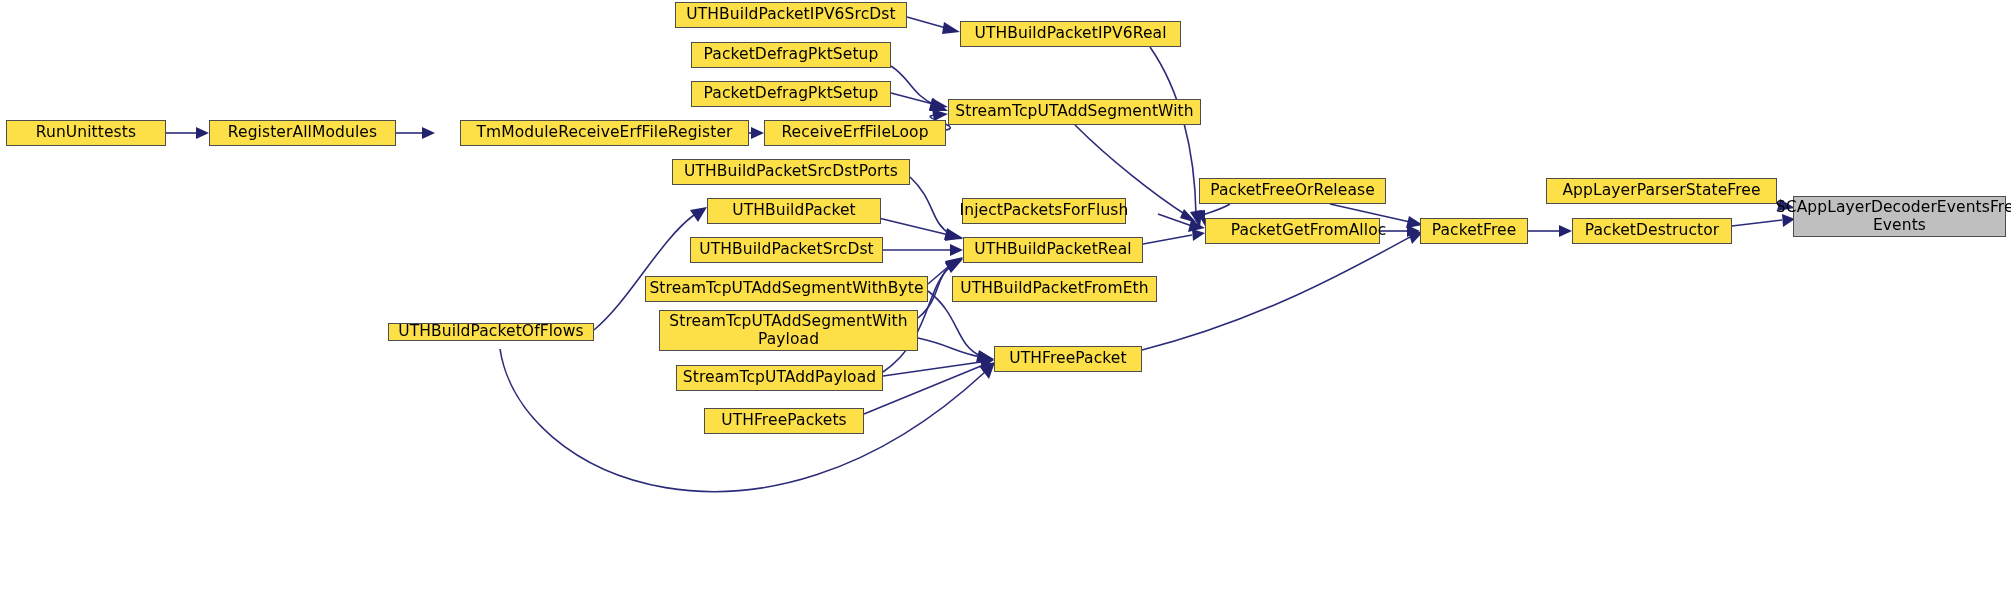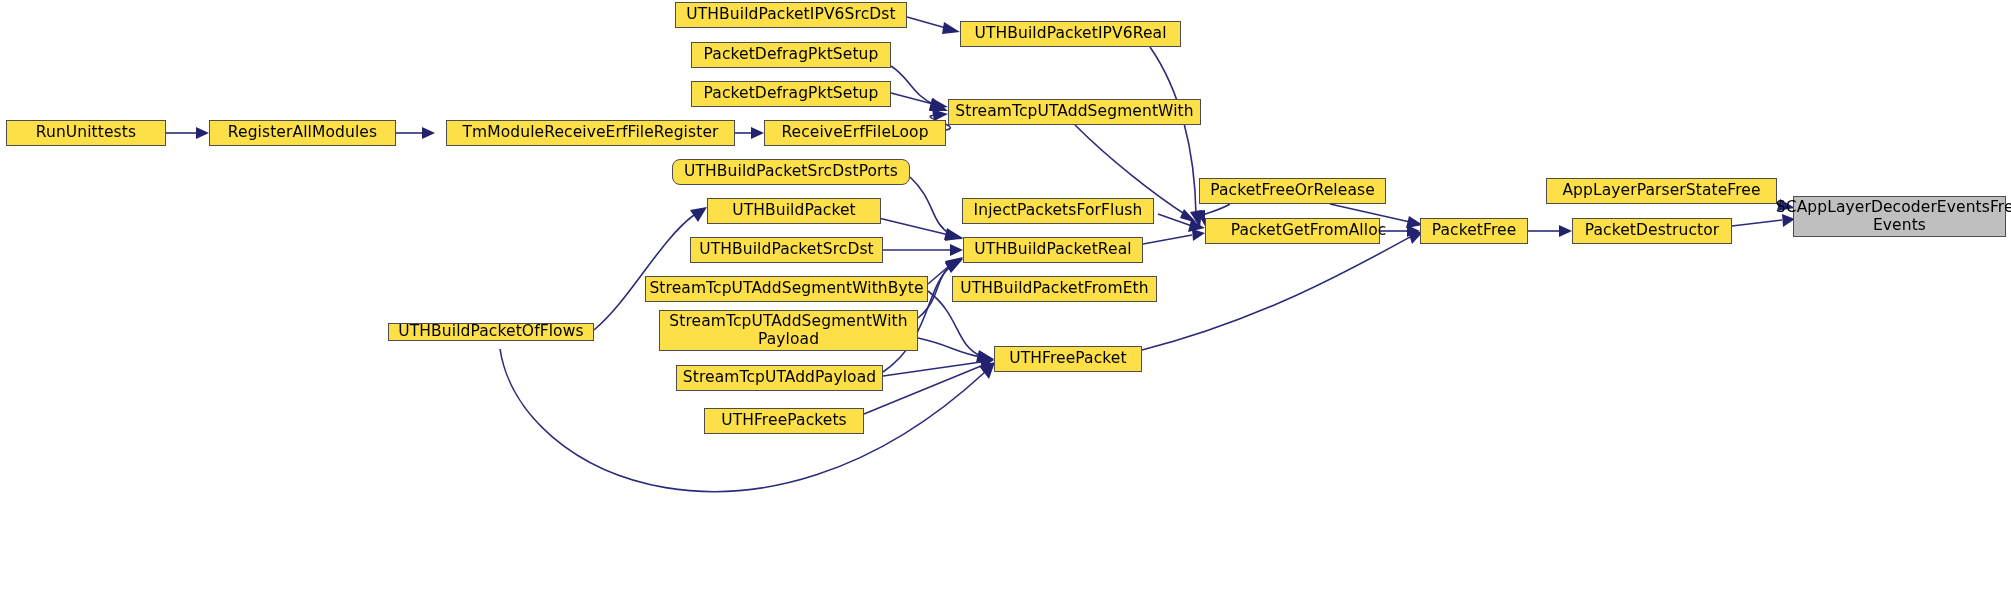--- a/index.html
+++ b/index.html
@@ -190,37 +190,37 @@
       <polygon class="edge-head" points="1780,199 1795,208 1777,211"></polygon>
     </g>
     <g>
       <path class="edge-path" d="M1732,226 L1782,220"></path>
       <polygon class="edge-head" points="1782,214 1795,219 1783,227"></polygon>
     </g>
   </svg>
 
   <div class="node" style="left:6px;top:120px;width:160px;height:26px;">RunUnittests</div>
   <div class="node" style="left:209px;top:120px;width:187px;height:26px;">RegisterAllModules</div>
-  <div class="node" style="left:446px;top:120px;width:289px;height:26px;">TmModuleReceiveErfFileRegister</div>
+  <div class="node" style="left:460px;top:120px;width:289px;height:26px;">TmModuleReceiveErfFileRegister</div>
   <div class="node" style="left:764px;top:120px;width:182px;height:26px;">ReceiveErfFileLoop</div>
   <div class="node" style="left:675px;top:2px;width:232px;height:26px;">UTHBuildPacketIPV6SrcDst</div>
   <div class="node" style="left:691px;top:42px;width:200px;height:26px;">PacketDefragPktSetup</div>
   <div class="node" style="left:691px;top:81px;width:200px;height:26px;">PacketDefragPktSetup</div>
   <div class="node" style="left:960px;top:21px;width:221px;height:26px;">UTHBuildPacketIPV6Real</div>
   <div class="node" style="left:948px;top:99px;width:253px;height:26px;">StreamTcpUTAddSegmentWith</div>
-  <div class="node" style="left:672px;top:159px;width:238px;height:26px;border-radius:8px;">UTHBuildPacketSrcDstPorts</div>
+  <div class="node" style="left:672px;top:159px;width:238px;height:26px;">UTHBuildPacketSrcDstPorts</div>
   <div class="node" style="left:707px;top:198px;width:174px;height:26px;">UTHBuildPacket</div>
   <div class="node" style="left:690px;top:237px;width:193px;height:26px;">UTHBuildPacketSrcDst</div>
   <div class="node" style="left:645px;top:276px;width:283px;height:26px;">StreamTcpUTAddSegmentWithByte</div>
   <div class="node" style="left:659px;top:310px;width:259px;height:41px;">StreamTcpUTAddSegmentWith
 Payload</div>
   <div class="node" style="left:676px;top:365px;width:207px;height:26px;">StreamTcpUTAddPayload</div>
   <div class="node" style="left:704px;top:408px;width:160px;height:26px;">UTHFreePackets</div>
   <div class="node" style="left:388px;top:323px;width:206px;height:18px;">UTHBuildPacketOfFlows</div>
-  <div class="node" style="left:962px;top:198px;width:192px;height:26px;">InjectPacketsForFlush</div>
+  <div class="node" style="left:962px;top:198px;width:164px;height:26px;">InjectPacketsForFlush</div>
   <div class="node" style="left:963px;top:237px;width:180px;height:26px;">UTHBuildPacketReal</div>
   <div class="node" style="left:952px;top:276px;width:205px;height:26px;">UTHBuildPacketFromEth</div>
   <div class="node" style="left:994px;top:346px;width:148px;height:26px;">UTHFreePacket</div>
   <div class="node" style="left:1199px;top:178px;width:187px;height:26px;">PacketFreeOrRelease</div>
   <div class="node" style="left:1205px;top:218px;width:175px;height:26px;padding-left:35px;">PacketGetFromAlloc</div>
   <div class="node" style="left:1420px;top:218px;width:108px;height:26px;">PacketFree</div>
   <div class="node" style="left:1546px;top:178px;width:231px;height:26px;text-align:right;">AppLayerParserStateFree</div>
   <div class="node" style="left:1572px;top:218px;width:160px;height:26px;">PacketDestructor</div>
   <div class="node highlight" style="left:1793px;top:196px;width:213px;height:41px;">SCAppLayerDecoderEventsFree
 Events</div>

